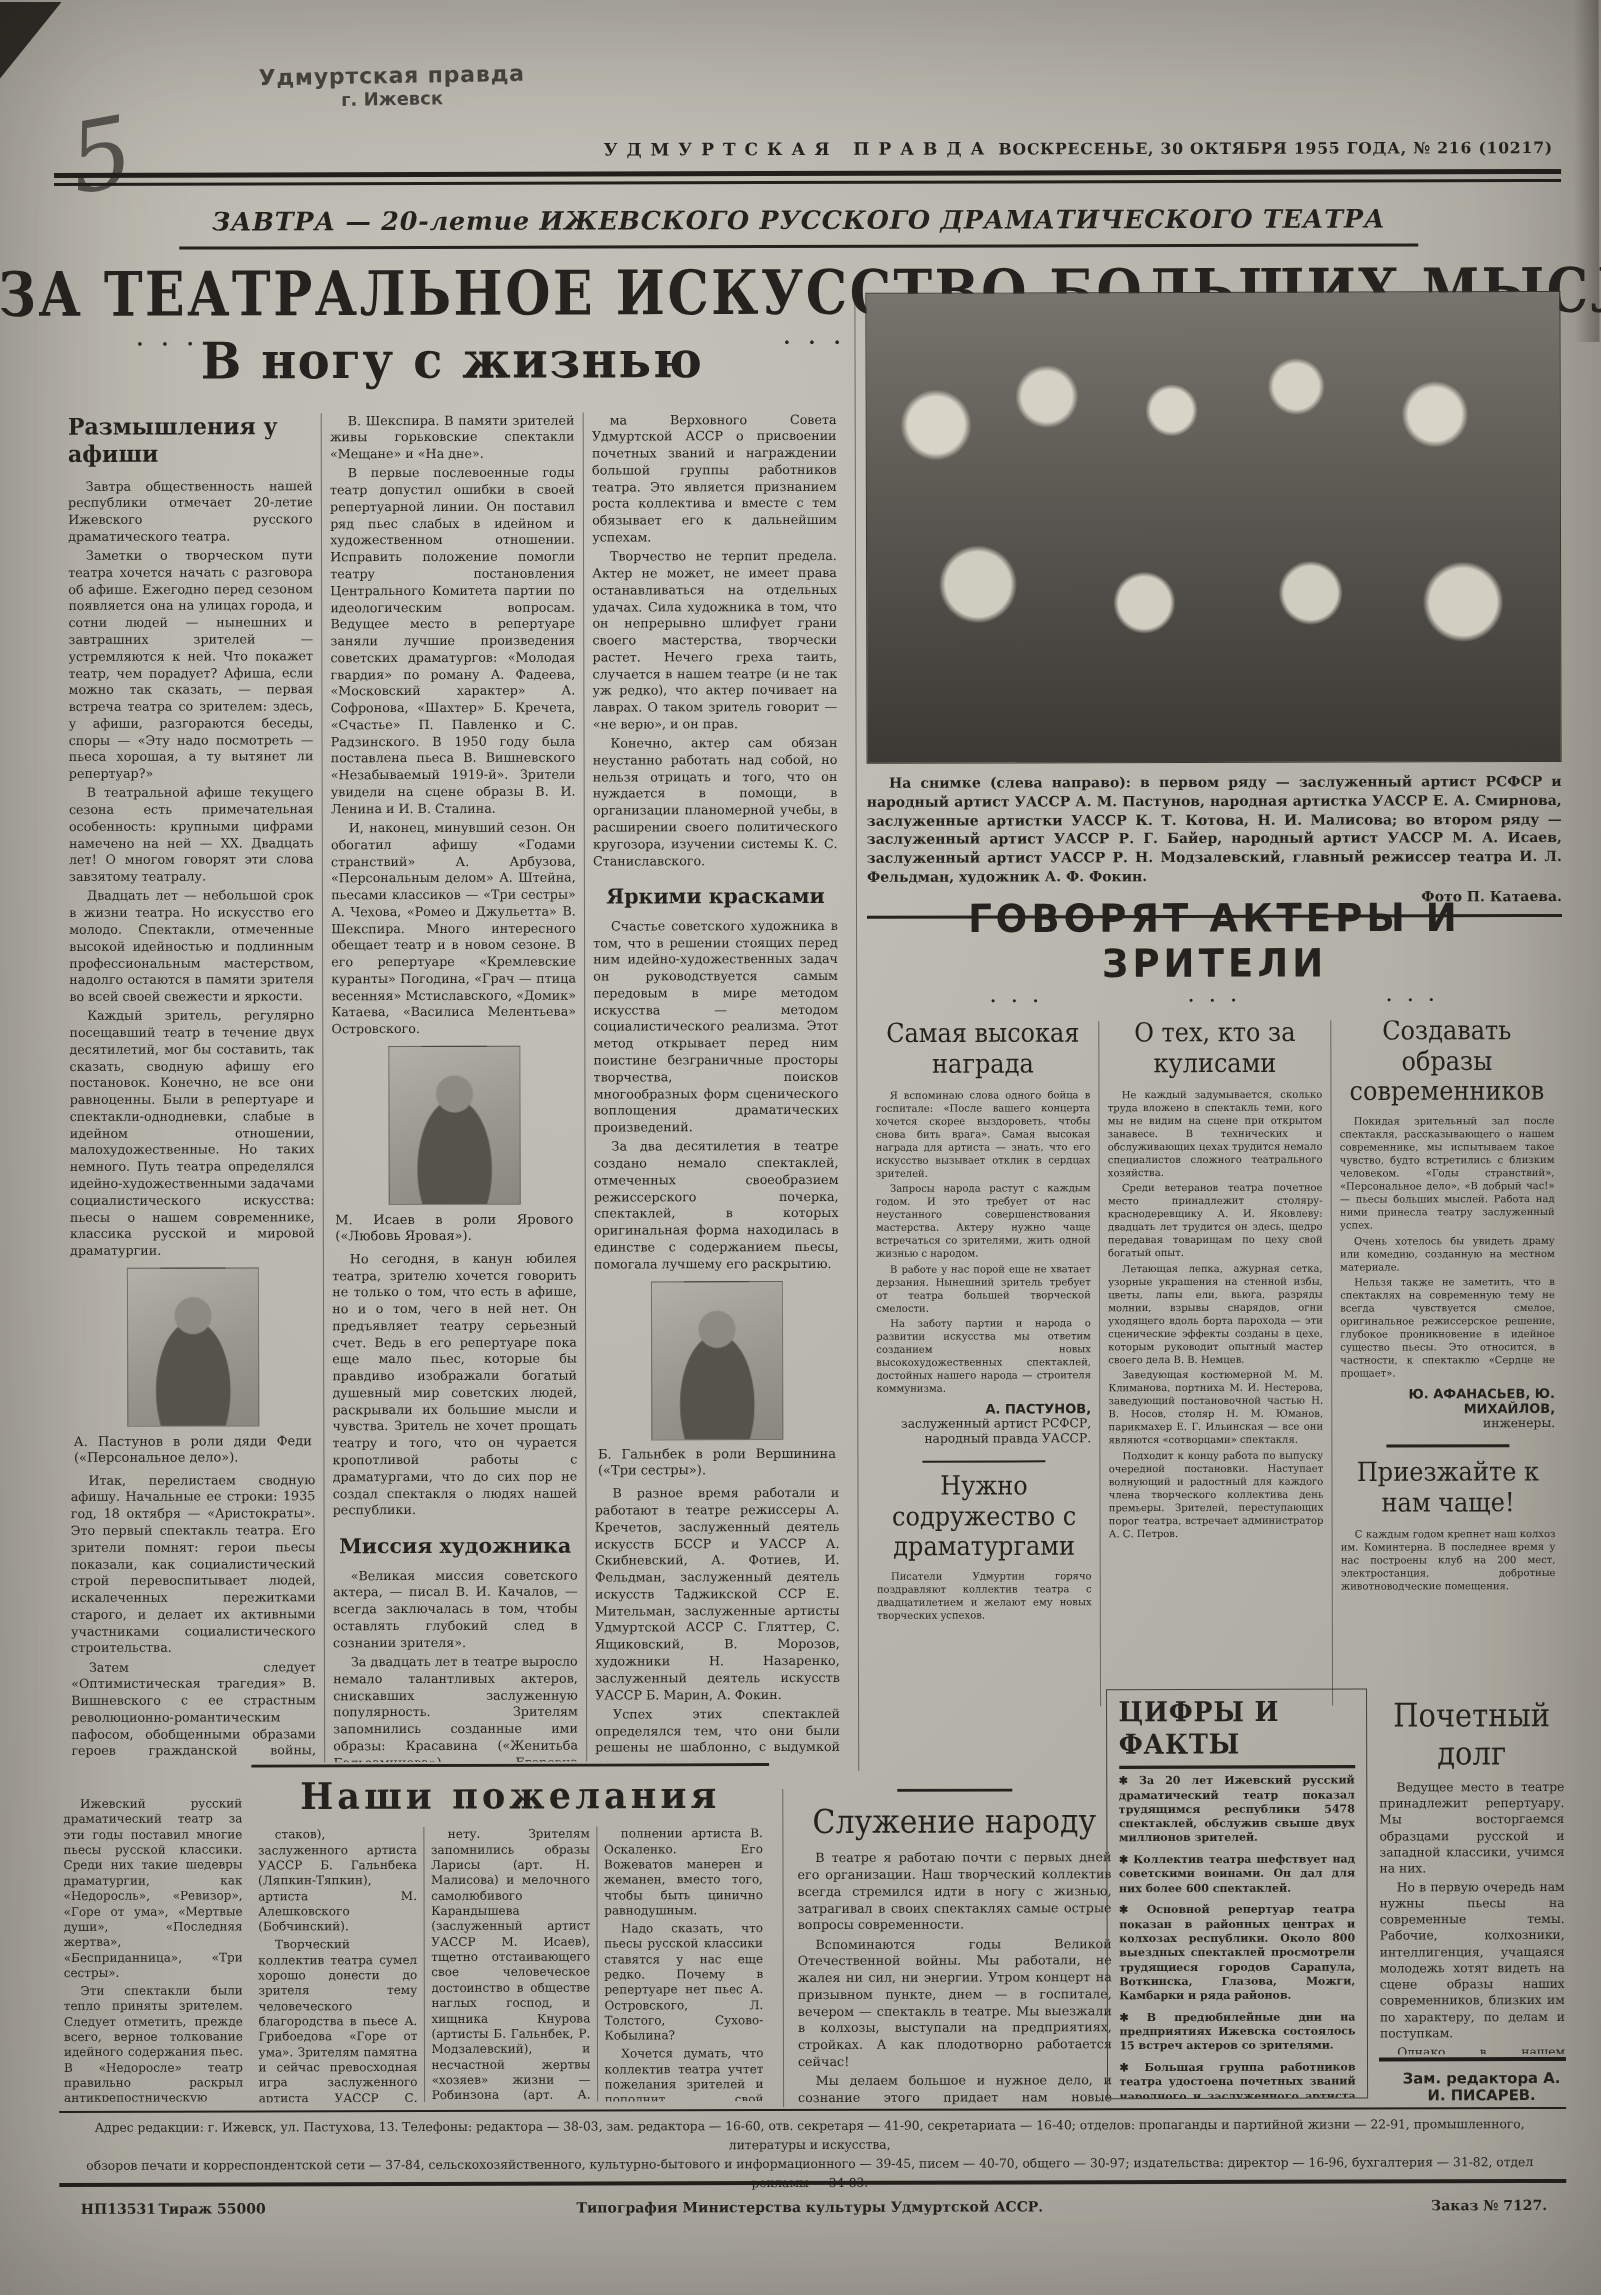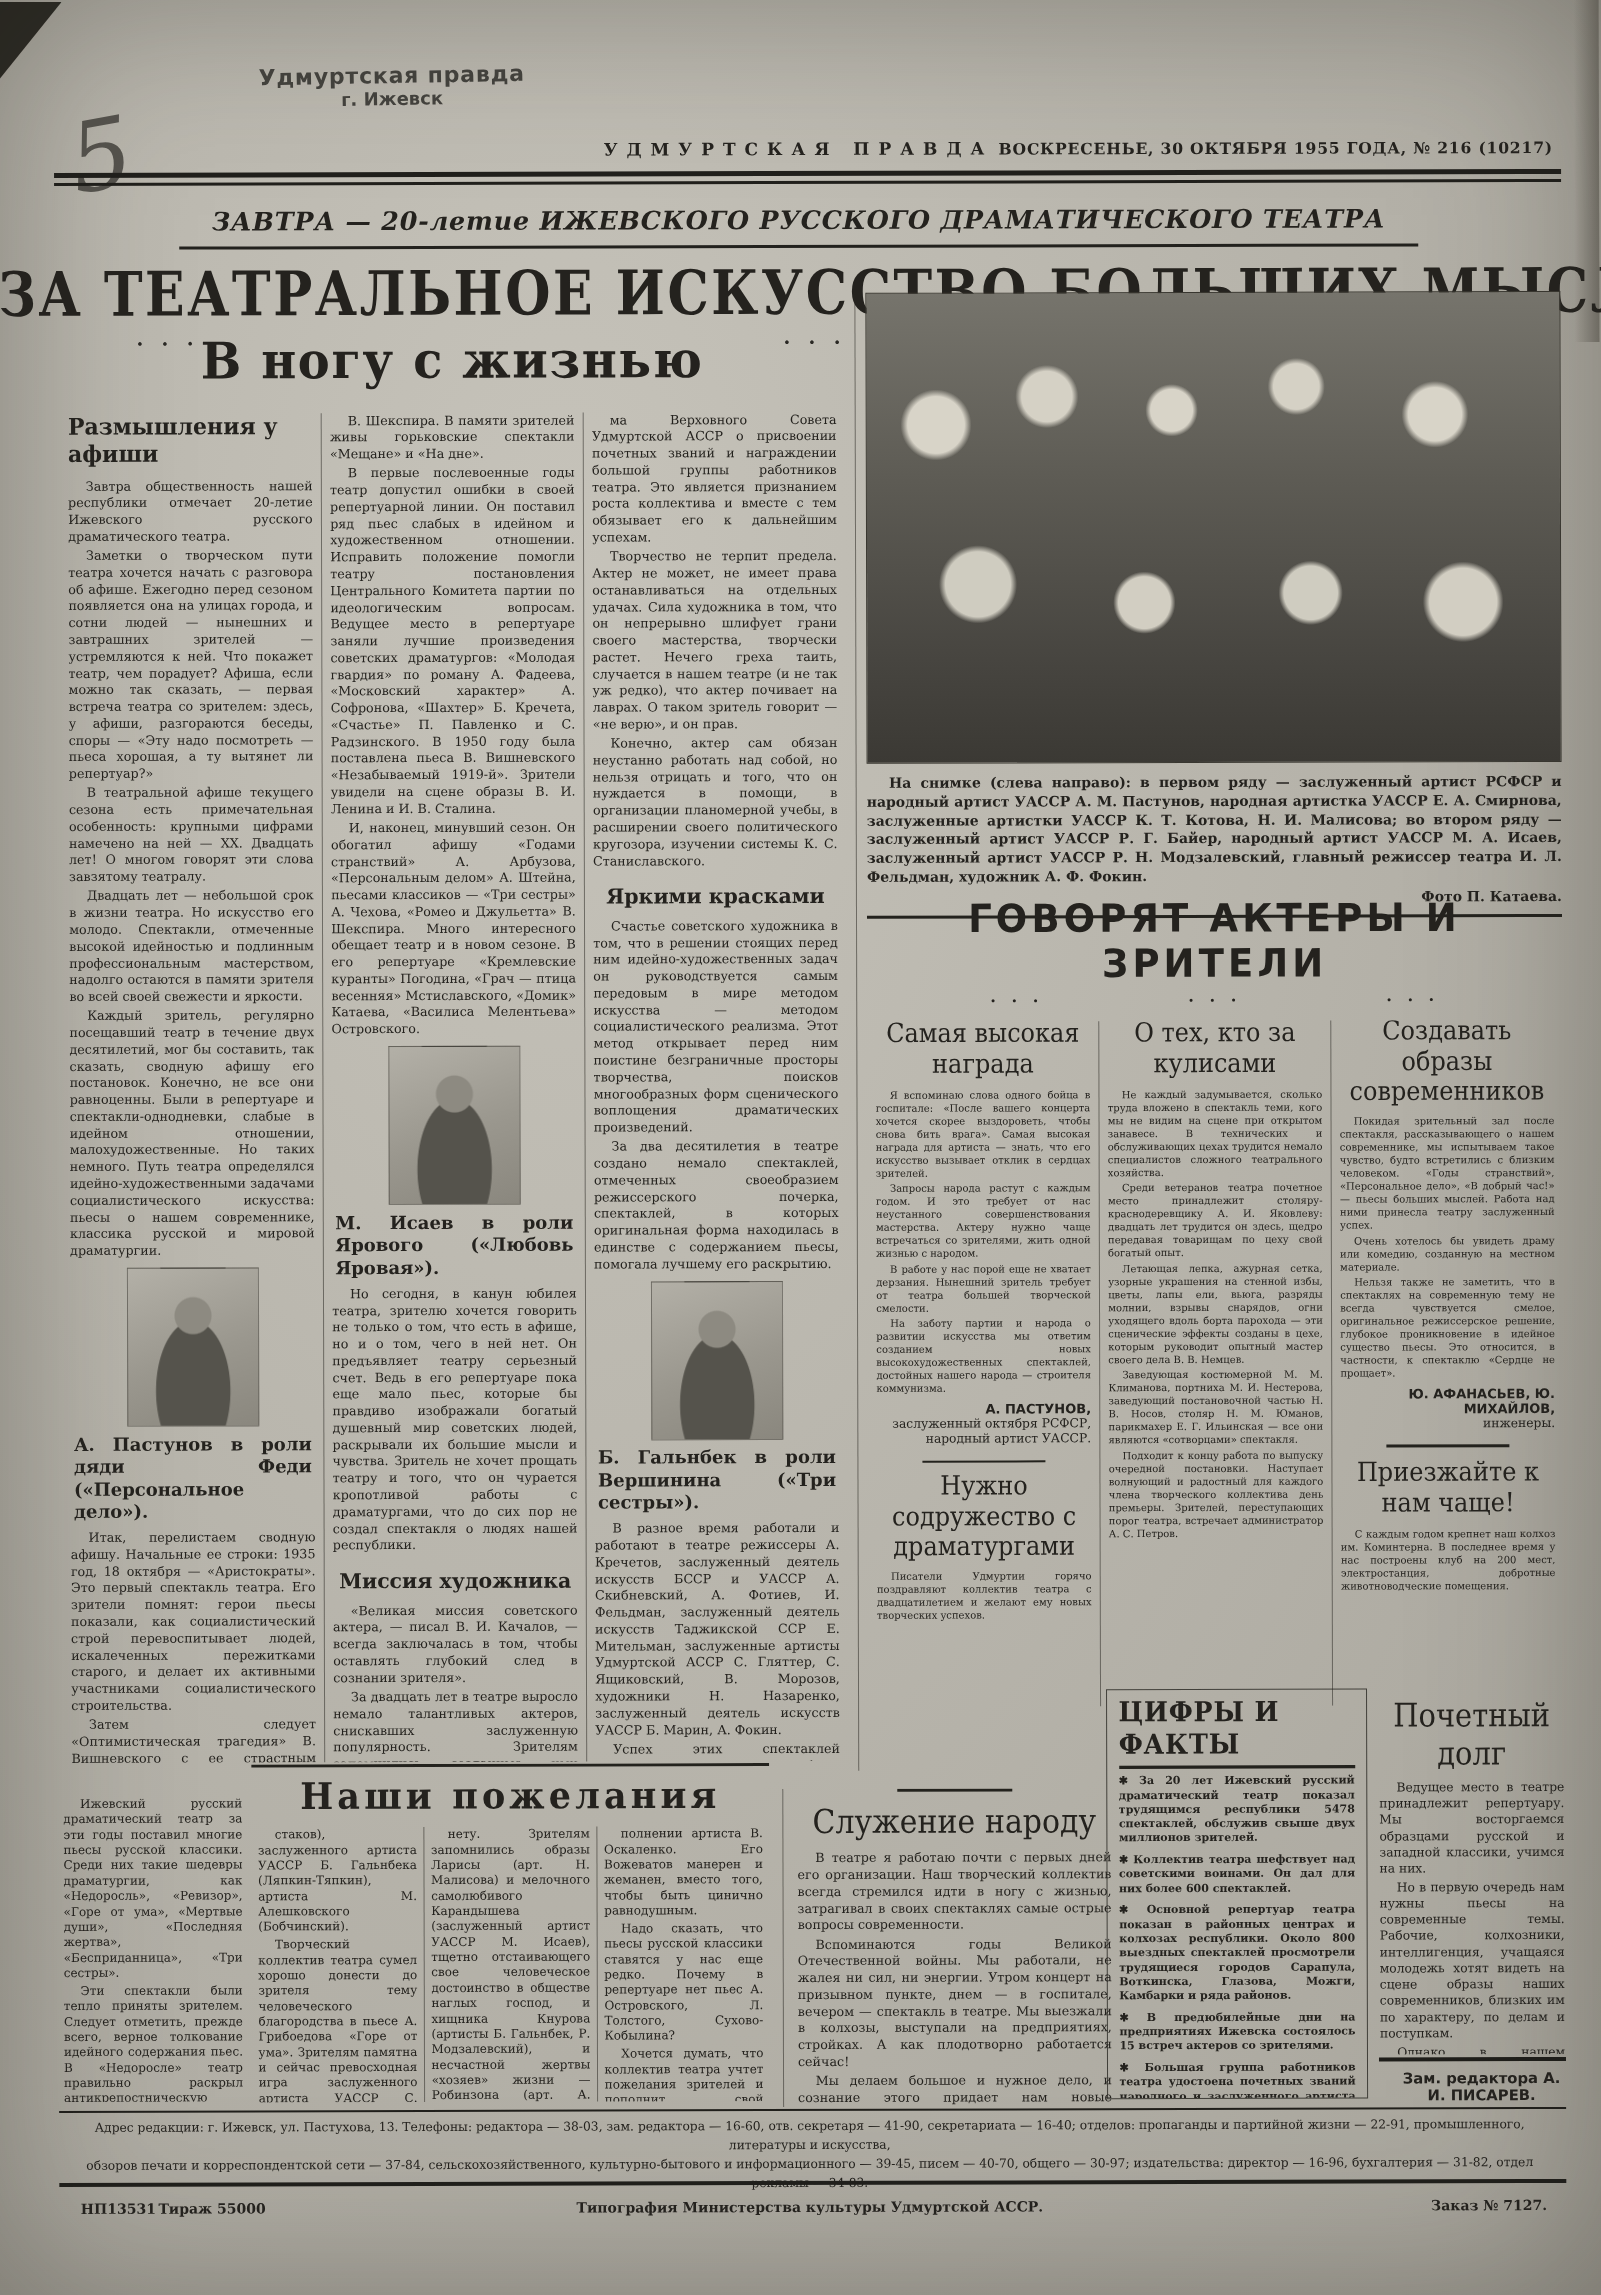--- a/index.html
+++ b/index.html
@@ -54,21 +54,21 @@
   .cols3 .col + .col{border-left:0.8px solid rgba(42,40,35,.55);}
   .lead .cols3{height:1349px;}
   .subhead-left{font-size:22px;margin:0 0 13px;transform:scaleY(1.05);}
   .subhead-c{font-size:20.5px;text-align:center;margin:14.8px 0 9.8px;}
   .figure{margin:8.2px auto 6.6px;text-align:center;}
   .portrait{width:130px;height:157px;margin:0 auto 6.6px;border:0.8px solid rgba(40,38,33,.4);
     background:
       radial-gradient(circle at 50% 30%, #8d8a81 0 14%, transparent 15%),
       radial-gradient(ellipse at 50% 78%, #55534c 0 40%, transparent 41%),
       linear-gradient(160deg,#b3b0a7 0%, #9a978e 55%, #8a877e 100%);}
-  .figcap{font-weight:bold;font-size:18px;text-align:justify;line-height:1.25;margin:0 3.3px;}
+  .figcap{font-weight:normal;font-size:13px;text-align:justify;line-height:1.25;margin:0 3.3px;}
 
   
   .photo-block{position:absolute;left:867px;top:293px;width:695px;}
   .photo{height:469px;border:0.8px solid #38362f;
     background:
       radial-gradient(circle at 10% 28%, #d8d4c8 0 4%, transparent 5%),
       radial-gradient(circle at 26% 22%, #d5d1c5 0 4%, transparent 5%),
       radial-gradient(circle at 44% 25%, #d8d4c8 0 4%, transparent 5%),
       radial-gradient(circle at 62% 20%, #d5d1c5 0 4%, transparent 5%),
       radial-gradient(circle at 82% 26%, #d8d4c8 0 4%, transparent 5%),
@@ -233,21 +233,21 @@
       <div class="cols3">
         <div class="col">
           <h3 class="vhead">Самая высокая награда</h3>
           <div class="body">
               <p>Я вспоминаю слова одного бойца в госпитале: «После вашего концерта хочется скорее выздороветь, чтобы снова бить врага». Самая высокая награда для артиста — знать, что его искусство вызывает отклик в сердцах зрителей.</p>
               <p>Запросы народа растут с каждым годом. И это требует от нас неустанного совершенствования мастерства. Актеру нужно чаще встречаться со зрителями, жить одной жизнью с народом.</p>
               <p>В работе у нас порой еще не хватает дерзания. Нынешний зритель требует от театра большей творческой смелости.</p>
               <p>На заботу партии и народа о развитии искусства мы ответим созданием новых высокохудожественных спектаклей, достойных нашего народа — строителя коммунизма.</p>
             </div>
           <div class="byline">А. ПАСТУНОВ,</div>
-          <div class="byrole">заслуженный октября РСФСР, народный артист УАССР.</div>
+          <div class="byrole">заслуженный артист РСФСР, народный правда УАССР.</div>
           <div class="mini-rule"></div>
           <h3 class="vhead">Нужно содружество с драматургами</h3>
           <div class="body">
               <p>Писатели Удмуртии горячо поздравляют коллектив театра с двадцатилетием и желают ему новых творческих успехов.</p>
             </div>
 
         </div>
         <div class="col">
           <h3 class="vhead">О тех, кто за кулисами</h3>
           <div class="body">

